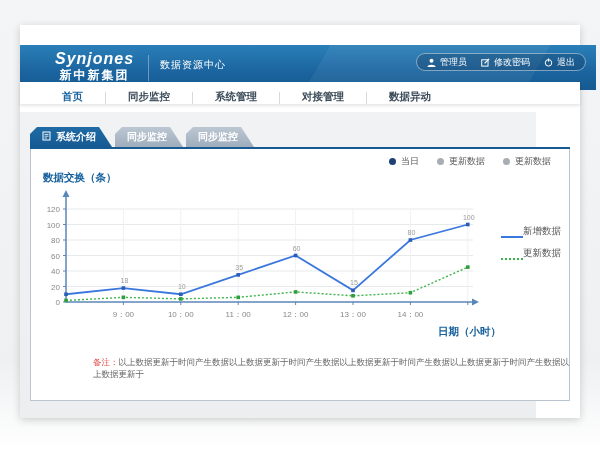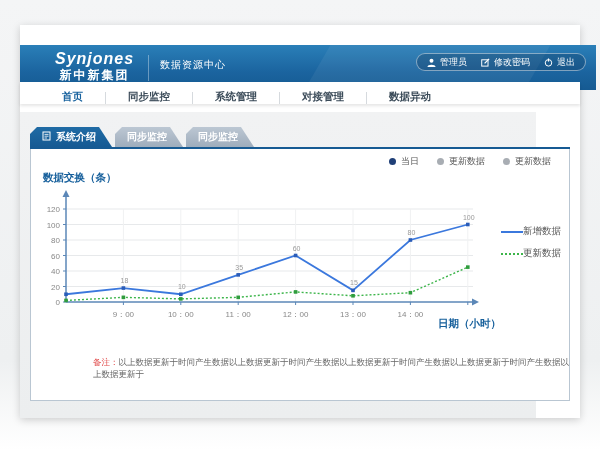--- a/index.html
+++ b/index.html
@@ -72,26 +72,26 @@
   .panel {
     position:absolute; left:10px; top:37px; width:540px; height:252px;
     background:#fff; border:1px solid #b9c6d2; border-top:none;
   }
 
   .filters { position:absolute; right:18px; top:6px; display:flex; gap:18px; }
   .filter { display:flex; align-items:center; gap:5px; font-size:9px; color:#555; cursor:pointer; }
   .radio-dot { width:7px; height:7px; border-radius:50%; }
 
   .y-axis-title { position:absolute; left:12px; top:22px; font-size:10.5px; font-weight:bold; color:#17609c;text-align:right; }
-  .x-axis-title { position:absolute; left:407px; top:168px; font-size:10.5px; font-weight:bold; color:#17609c; }
+  .x-axis-title { position:absolute; left:407px; top:176px; font-size:10.5px; font-weight:bold; color:#17609c; }
 
   #chart-svg { position:absolute; left:5px; top:38px; }
 
   .chart-legend { position:absolute; right:8px; top:76px; display:flex; flex-direction:column; gap:9px; }
-  .legend-item { display:flex; align-items:center; font-size:9.5px; color:#555; white-space:nowrap; }
+  .legend-item { display:flex; align-items:flex-end; font-size:9.5px; color:#555; white-space:nowrap; }
   .legend-swatch { width:22px; height:0; border-top-width:2px; }
 
   .note { position:absolute; left:30px; top:207px; width:480px; font-size:8.5px; color:#666; line-height:12px;margin-left:32px; }
   .note .note-prefix { color:#e04545; }
 </style>
 </head>
 <body>
 
 <div id="stage">
   <div class="window">

